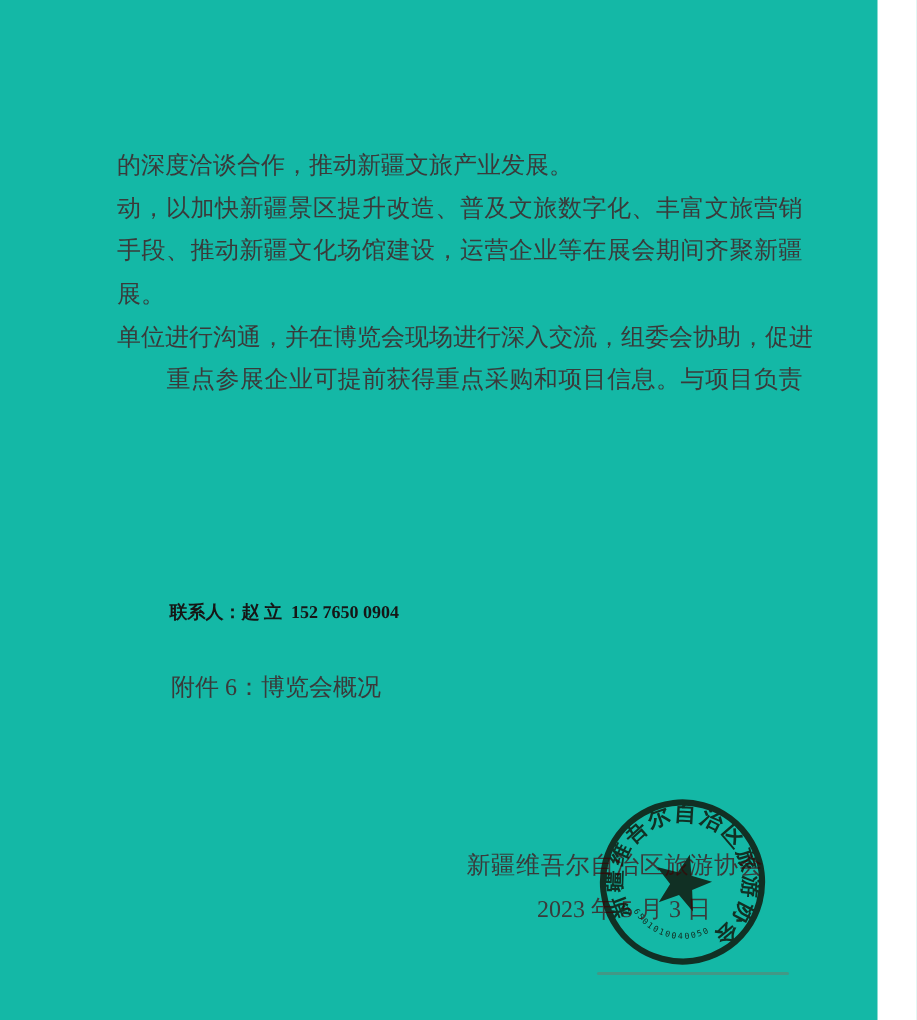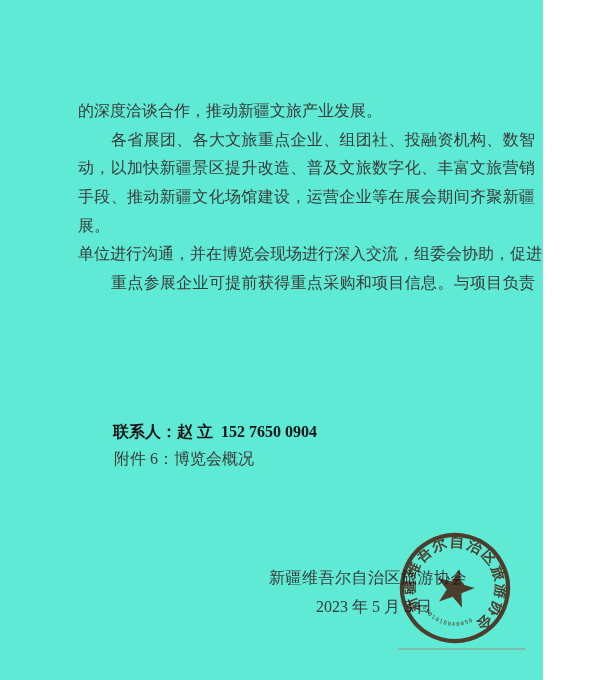--- a/index.html
+++ b/index.html
@@ -1,20 +1,20 @@
 <!DOCTYPE html>
 <html><head>
 <meta charset="utf-8">
 <style>
   html, body { margin: 0; padding: 0; background: #ffffff; }
   .page {
     position: relative;
-    width: 543px;
+    width: 585px;
     height: 680px;
-    background: #5eead4;
+    background: #14b8a6;
     overflow: hidden;
     font-family: "Liberation Serif", "DejaVu Serif", serif;
     color: #3a3a3a;
   }
   
   .body-text {
     position: absolute;
     left: 78px;
     top: 97px;
     width: 457px;
@@ -26,22 +26,22 @@
     line-height: 28.7px;
     white-space: nowrap;
   }
   .jl { text-align: justify; text-align-last: justify; }
   .ll { text-align: left; text-align-last: left; }
   .ind { text-indent: 33px; }
 
   .contact-line {
     position: absolute;
     left: 113px;
-    top: 420px;
-    font-size: 16px;
+    top: 396px;
+    font-size: 12px;
     line-height: 24px;
     font-weight: bold;
     color: #161616;
     white-space: pre;
   }
   .attachment-line {
     position: absolute;
     left: 114px;
     top: 447px;
     font-size: 16px;
@@ -92,21 +92,20 @@
     border-radius: 2px;
   }
 </style>
 </head>
 <body>
 
 <div class="page">
 
   <div class="body-text">
     <div class="line ll">的深度洽谈合作，推动新疆文旅产业发展。</div>
-    <div class="line jl ind">各省展团、各大文旅重点企业、组团社、投融资机构、数智</div>
     <div class="line jl">动，以加快新疆景区提升改造、普及文旅数字化、丰富文旅营销</div>
     <div class="line jl">手段、推动新疆文化场馆建设，运营企业等在展会期间齐聚新疆</div>
     <div class="line ll">展。</div>
     <div class="line jl">单位进行沟通，并在博览会现场进行深入交流，组委会协助，促进</div>
     <div class="line jl ind">重点参展企业可提前获得重点采购和项目信息。与项目负责</div>
   </div>
 
   <div class="contact-line">联系人：赵 立  152 7650 0904</div>
 
   <div class="attachment-line">附件 6：博览会概况</div>

